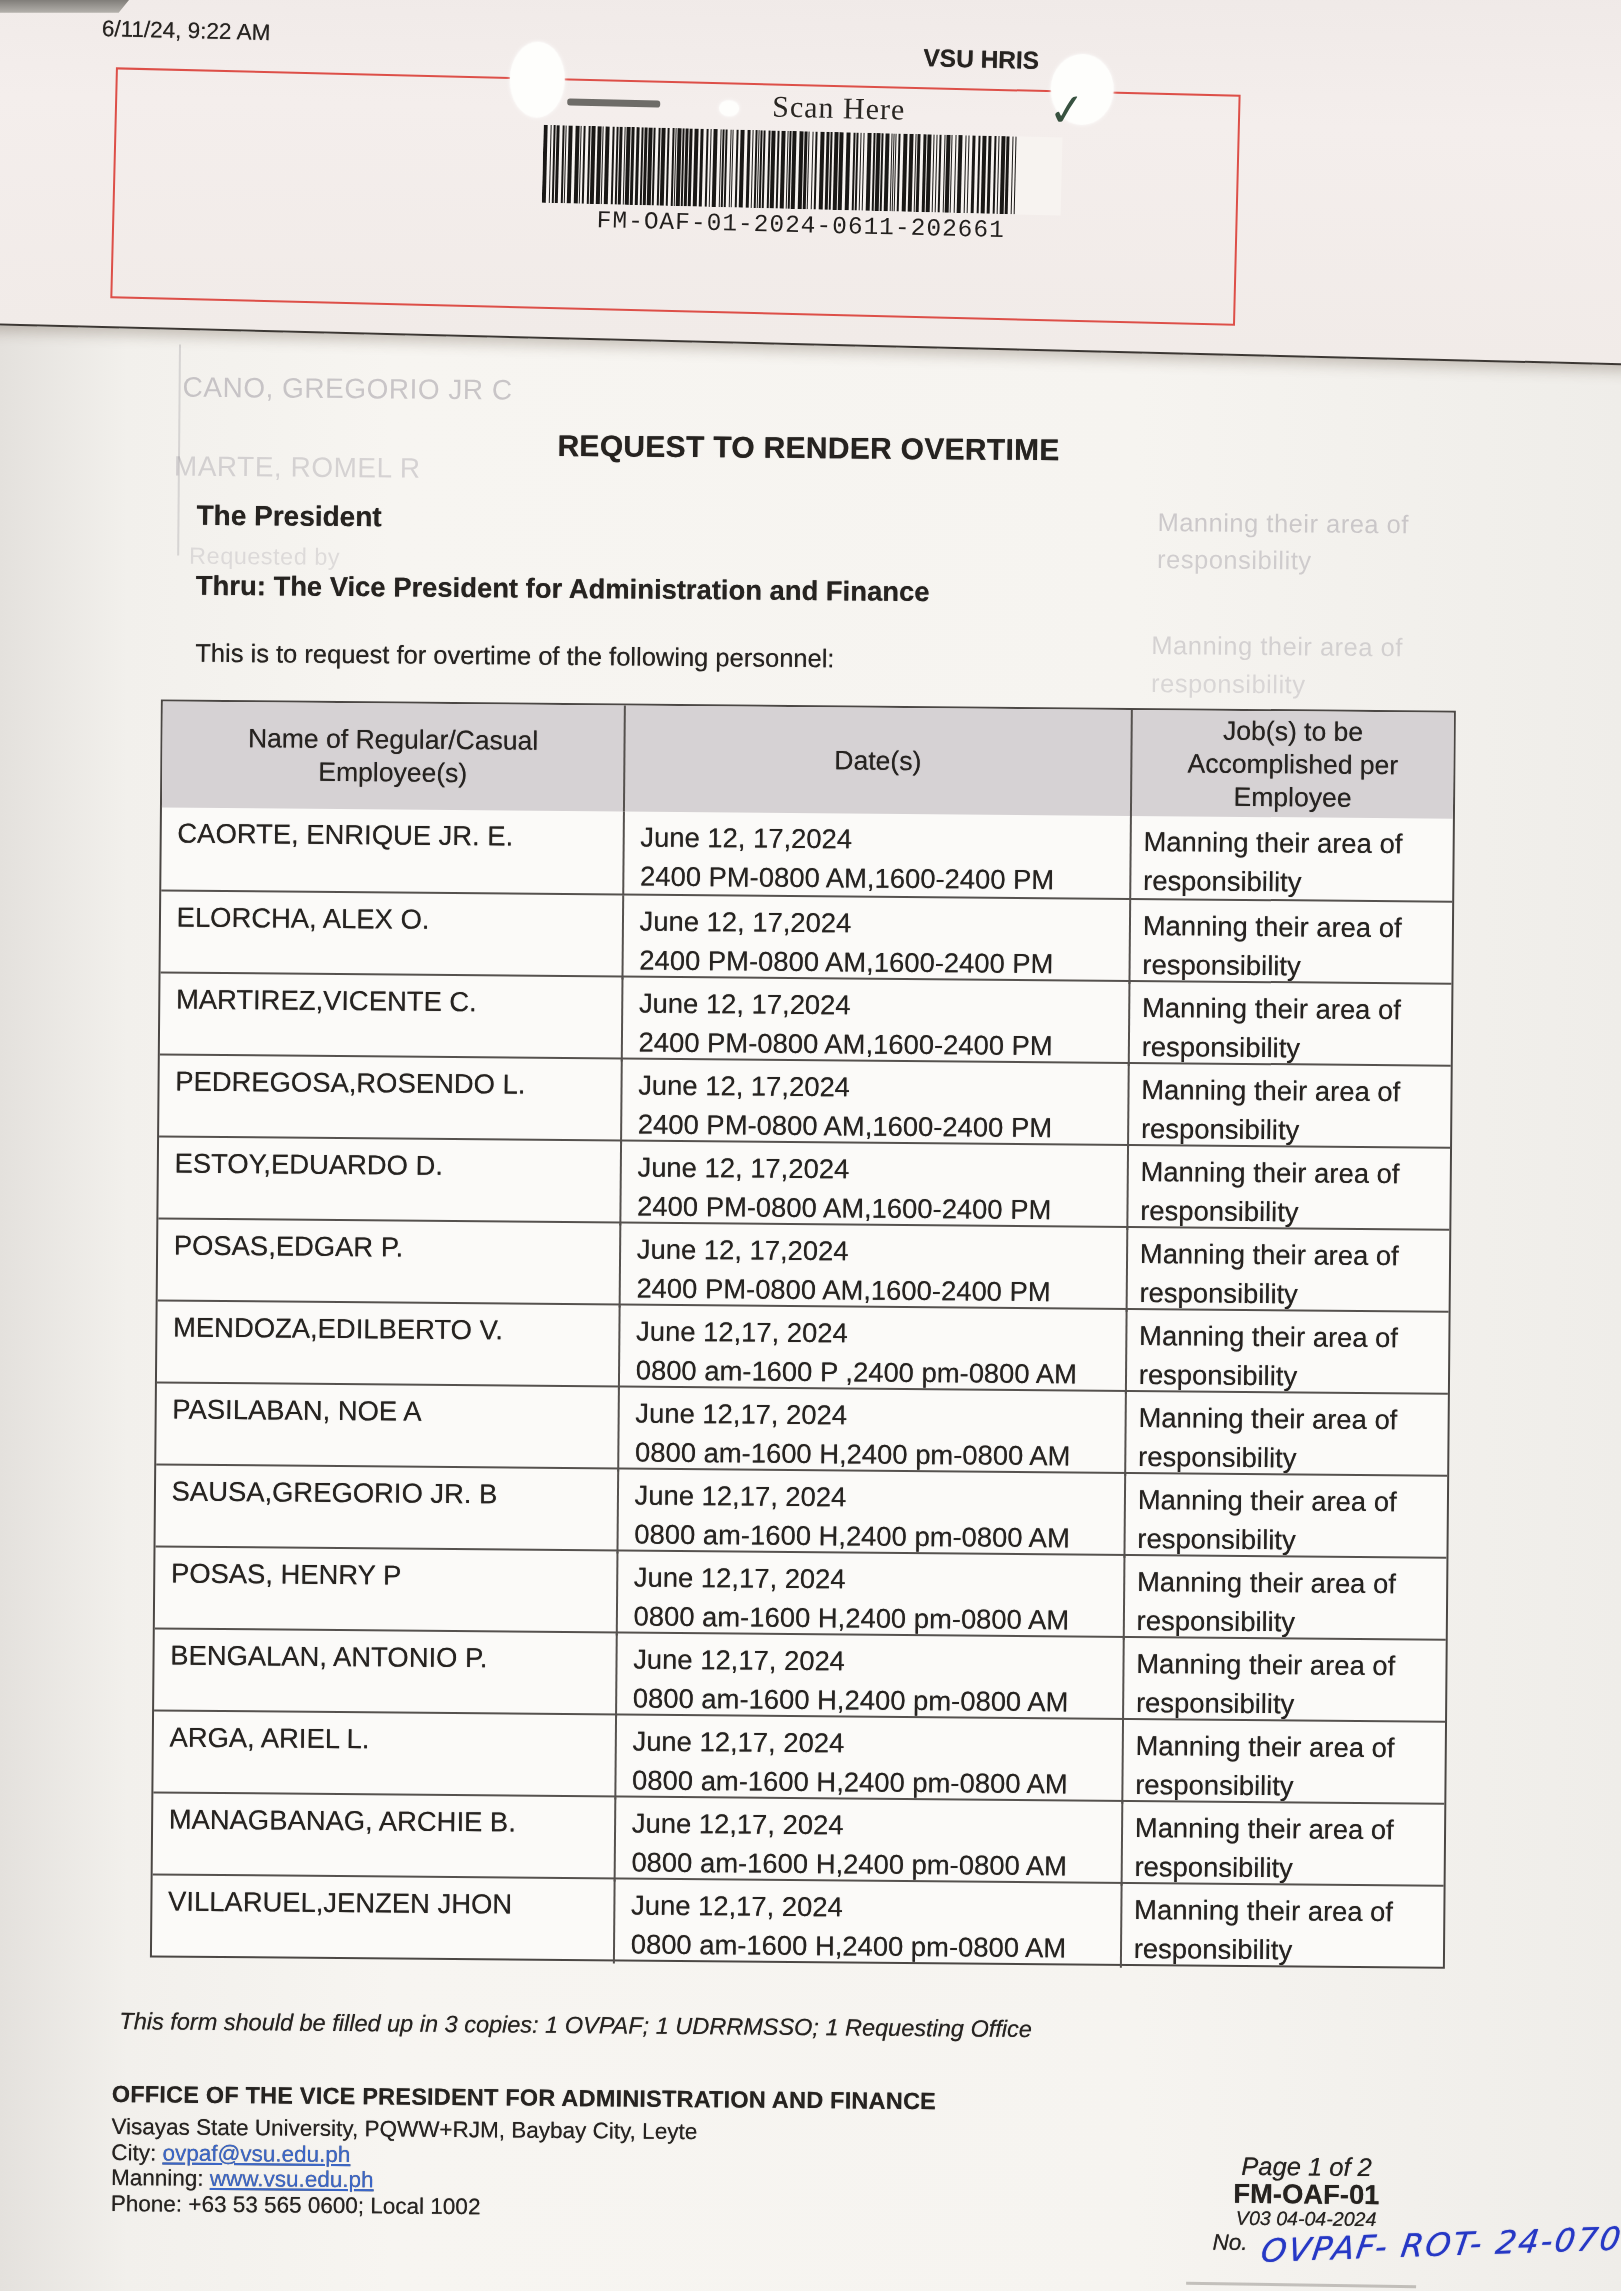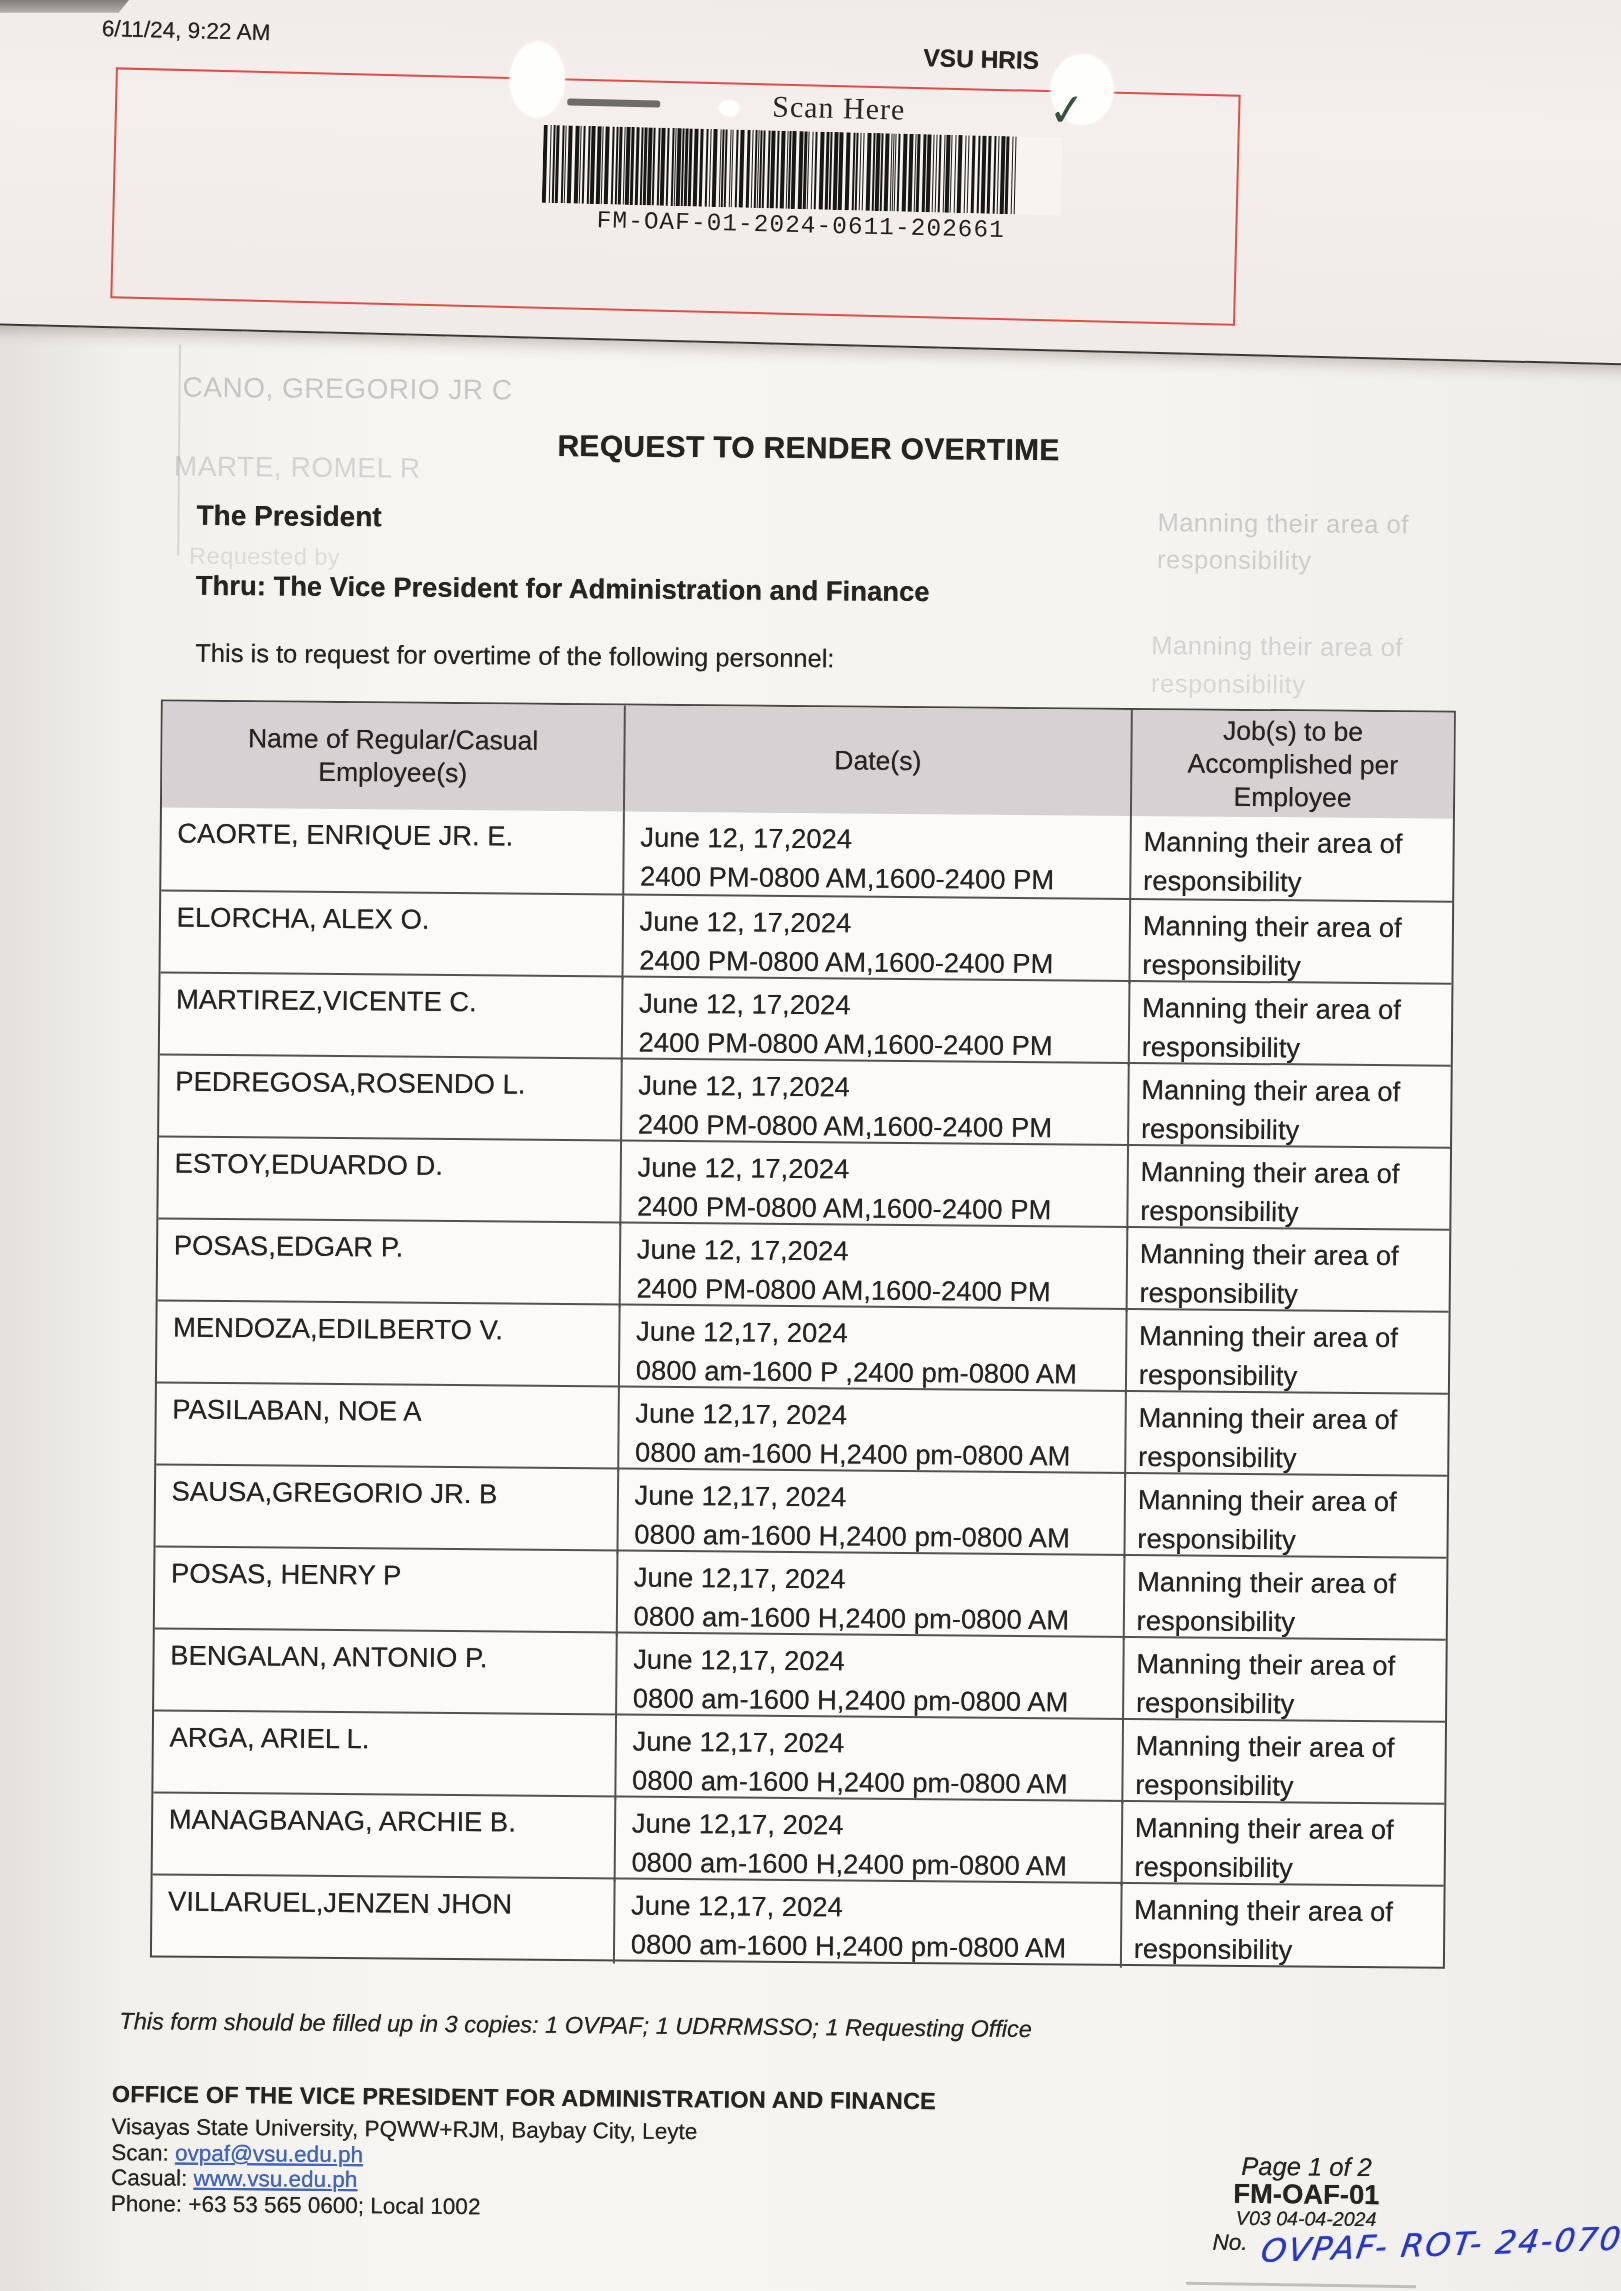--- a/index.html
+++ b/index.html
@@ -246,25 +246,25 @@
           <div class="job-wrap">Manning their area of responsibility</div>
         </div>
       </div>
     </div>
     </div>
 
     <div class="abs f-note scantext" style="left:137px;top:2007px">This form should be filled up in 3 copies: 1 OVPAF; 1 UDRRMSSO; 1 Requesting Office</div>
     <div class="abs f-office scantext" style="left:130px;top:2080px">OFFICE OF THE VICE PRESIDENT FOR ADMINISTRATION AND FINANCE</div>
     <div class="abs f-line scantext" style="left:130px;top:2113px">Visayas State University, PQWW+RJM, Baybay City, Leyte</div>
     <div class="abs f-line scantext" style="left:130px;top:2139px">
-      <span>Scan:</span>
+      <span>City:</span>
       <a href="#">ovpaf@vsu.edu.ph</a>
     </div>
     <div class="abs f-line scantext" style="left:130px;top:2164px">
-      <span>Casual:</span>
+      <span>Manning:</span>
       <a href="#">www.vsu.edu.ph</a>
     </div>
     <div class="abs f-line scantext" style="left:130px;top:2190px">Phone: +63 53 565 0600; Local 1002</div>
 
     <div class="abs fr scantext" style="left:1208px;top:2141px;font-style:italic;font-size:25.5px">Page 1 of 2</div>
     <div class="abs fr scantext" style="left:1208px;top:2167px;font-weight:bold;font-size:27.4px">FM-OAF-01</div>
     <div class="abs fr scantext" style="left:1208px;top:2196px;font-style:italic;font-size:19.6px">V03 04-04-2024</div>
     <div class="abs scantext" style="left:1232px;top:2219px;font-style:italic;font-size:22.5px">No.</div>
     <div class="abs hand" style="left:1282px;top:2213px">OVPAF- ROT- 24-070</div>
 

